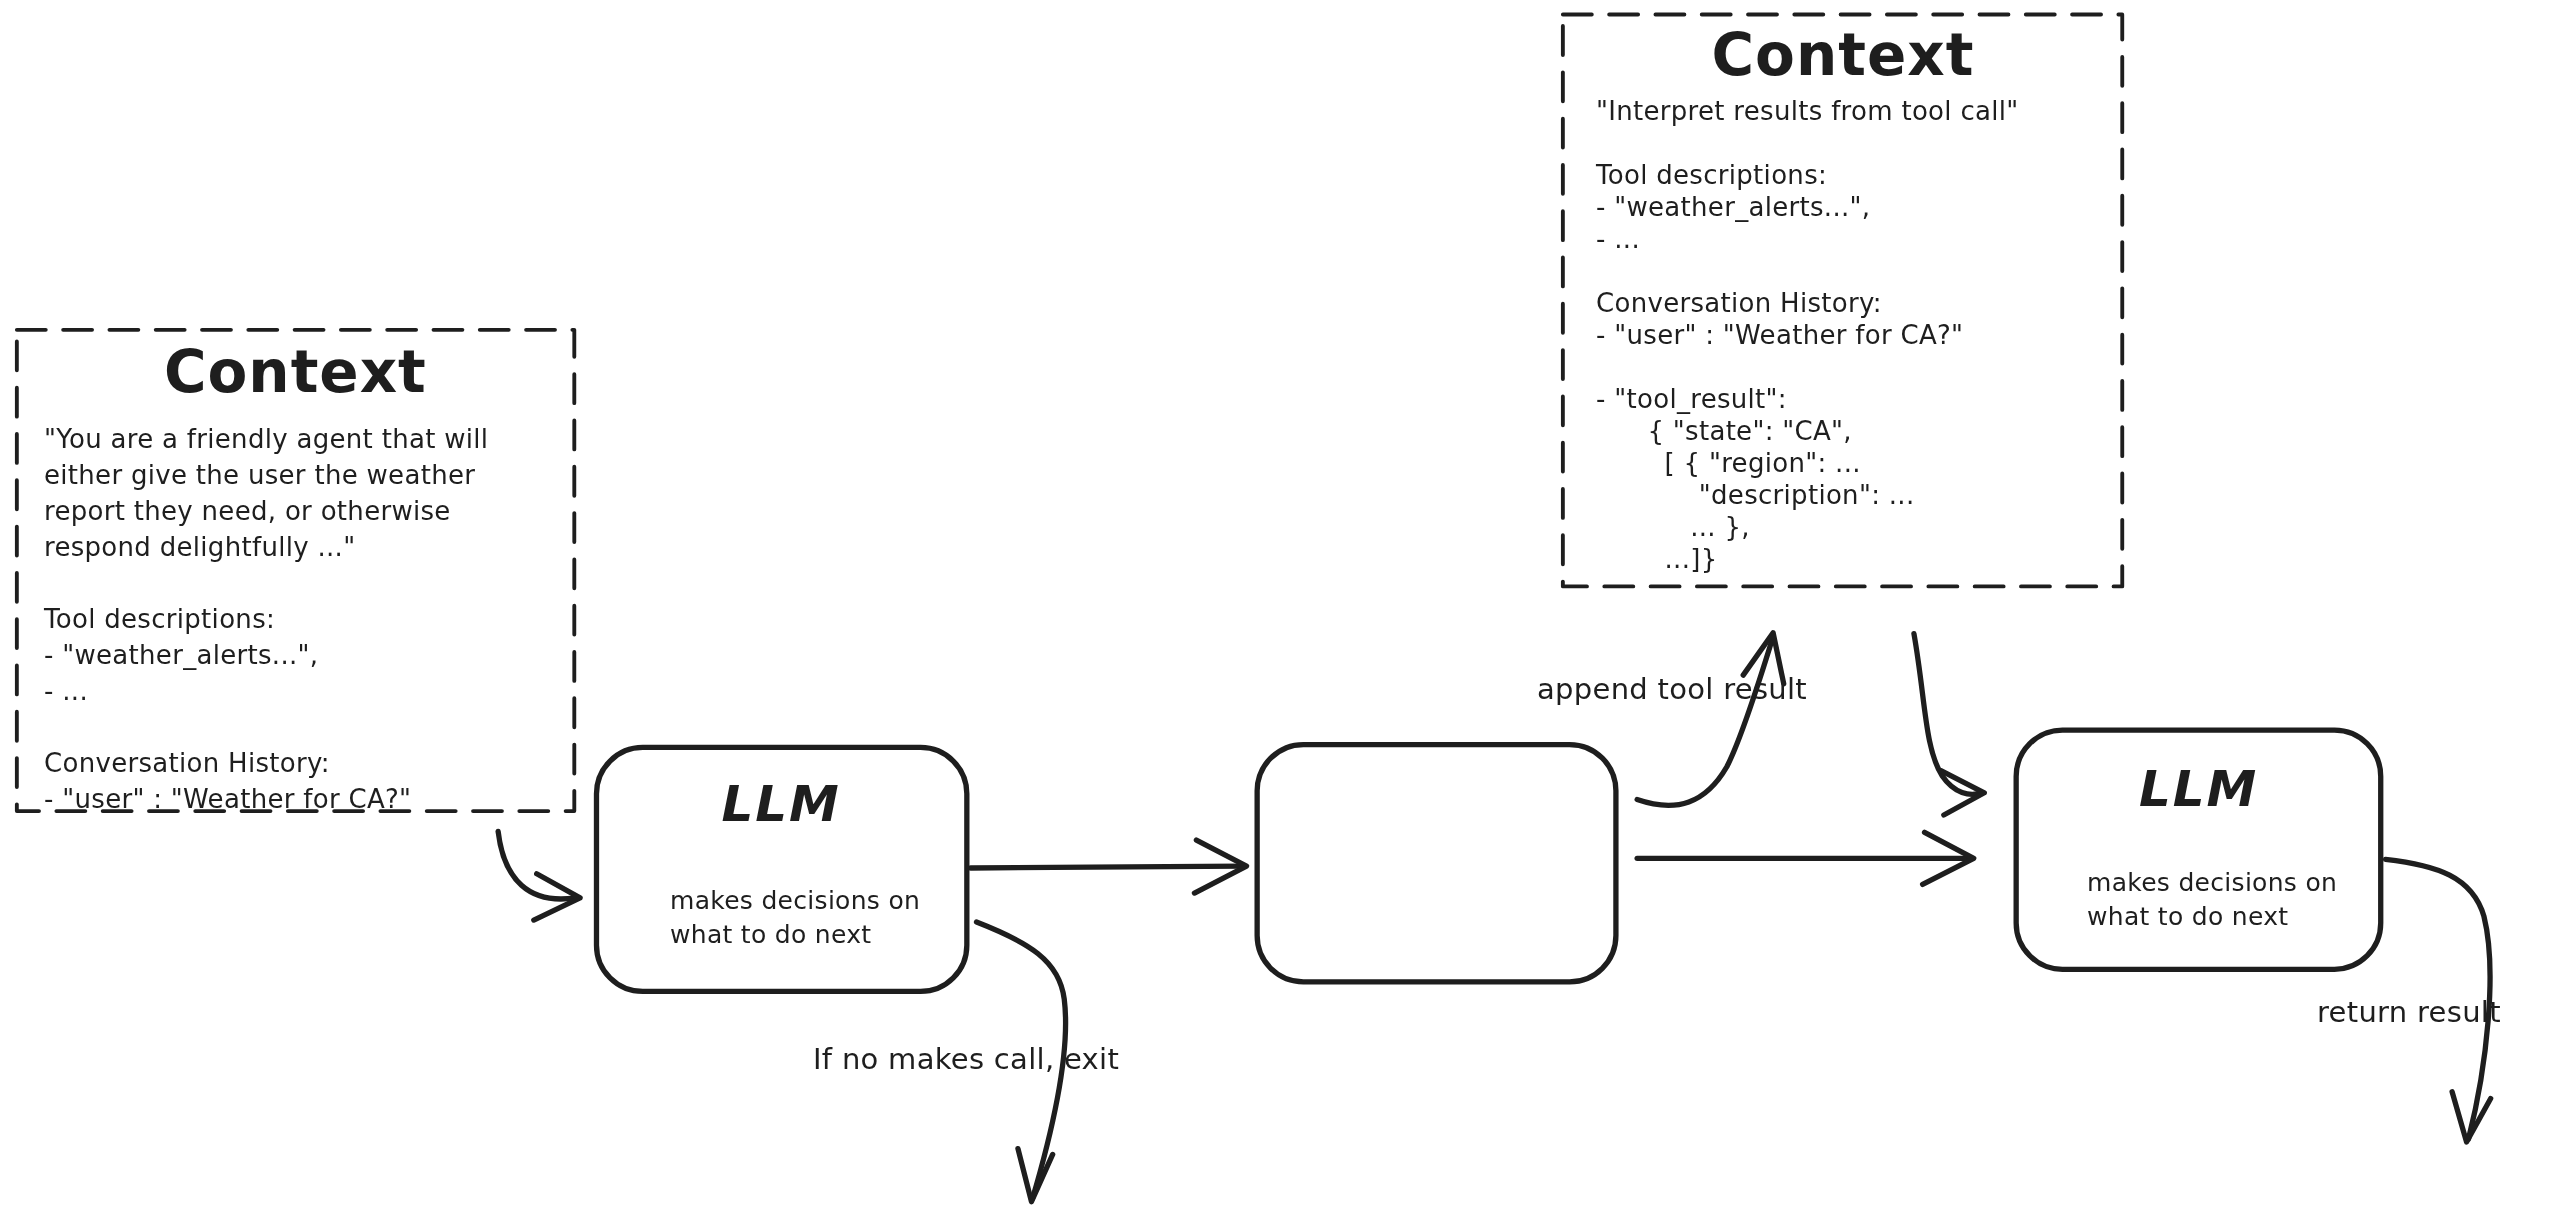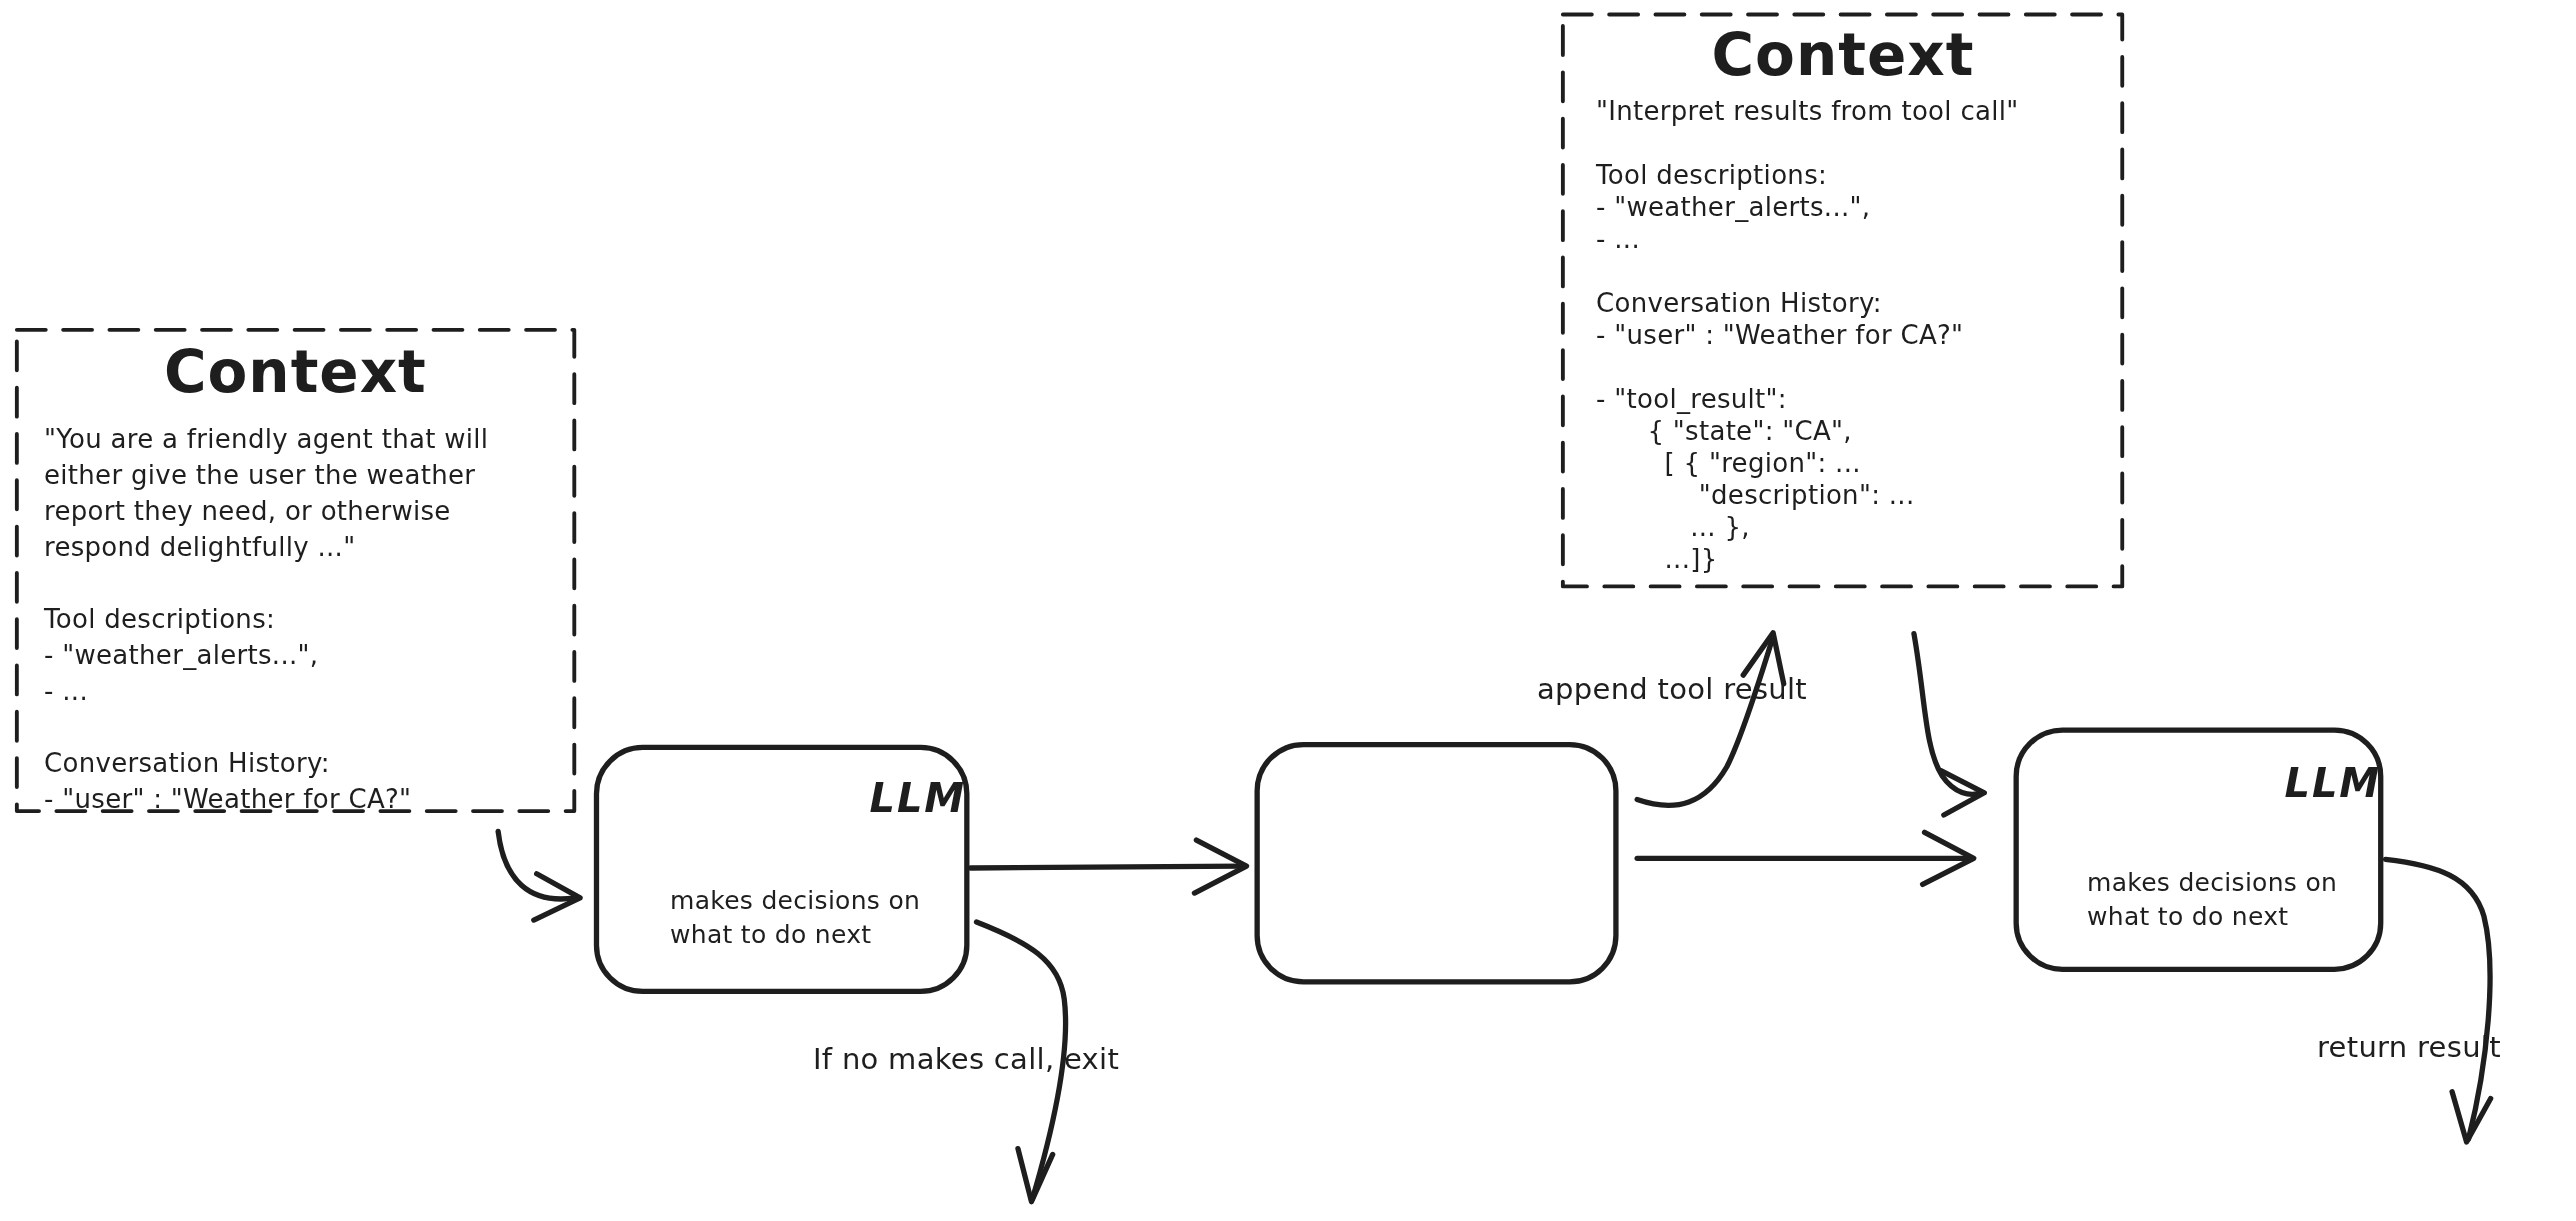--- a/index.html
+++ b/index.html
@@ -26,23 +26,23 @@
     white-space: nowrap;
   }
   .ctx-body {
     font-size: 26px;
     line-height: 36px;
     letter-spacing: 0.3px;
     white-space: pre-wrap;
   }
   .ctx-body.tight { line-height: 32px; }
   .node-title {
-    font-size: 40px;
+    font-size: 50px;
     font-weight: 700;
-    text-align: right;
+    text-align: center;
     letter-spacing: 1.9px;
     white-space: nowrap;
   }
   .node-title.slant { font-style: italic; }
   .node-desc {
     font-size: 25px;
     line-height: 34px;
     letter-spacing: 0.3px;
     white-space: pre-wrap;
   }
@@ -140,16 +140,16 @@
   <div class="abs node-desc" style="left:670px; top:884px;">makes decisions on
 what to do next</div>
 
 
   <div class="abs node-title slant" style="left:2016px; top:760px; width:365px;">LLM</div>
   <div class="abs node-desc" style="left:2087px; top:866px;">makes decisions on
 what to do next</div>
 
   <div class="abs edge-label" style="left:1537px; top:672px;">append tool result</div>
   <div class="abs edge-label" style="left:813px; top:1042px;">If no makes call, exit</div>
-  <div class="abs edge-label" style="left:2317px; top:1030px;text-align:right;">return result</div>
+  <div class="abs edge-label" style="left:2317px; top:995px;text-align:right;">return result</div>
 
 </div>
 
 
 </body></html>

